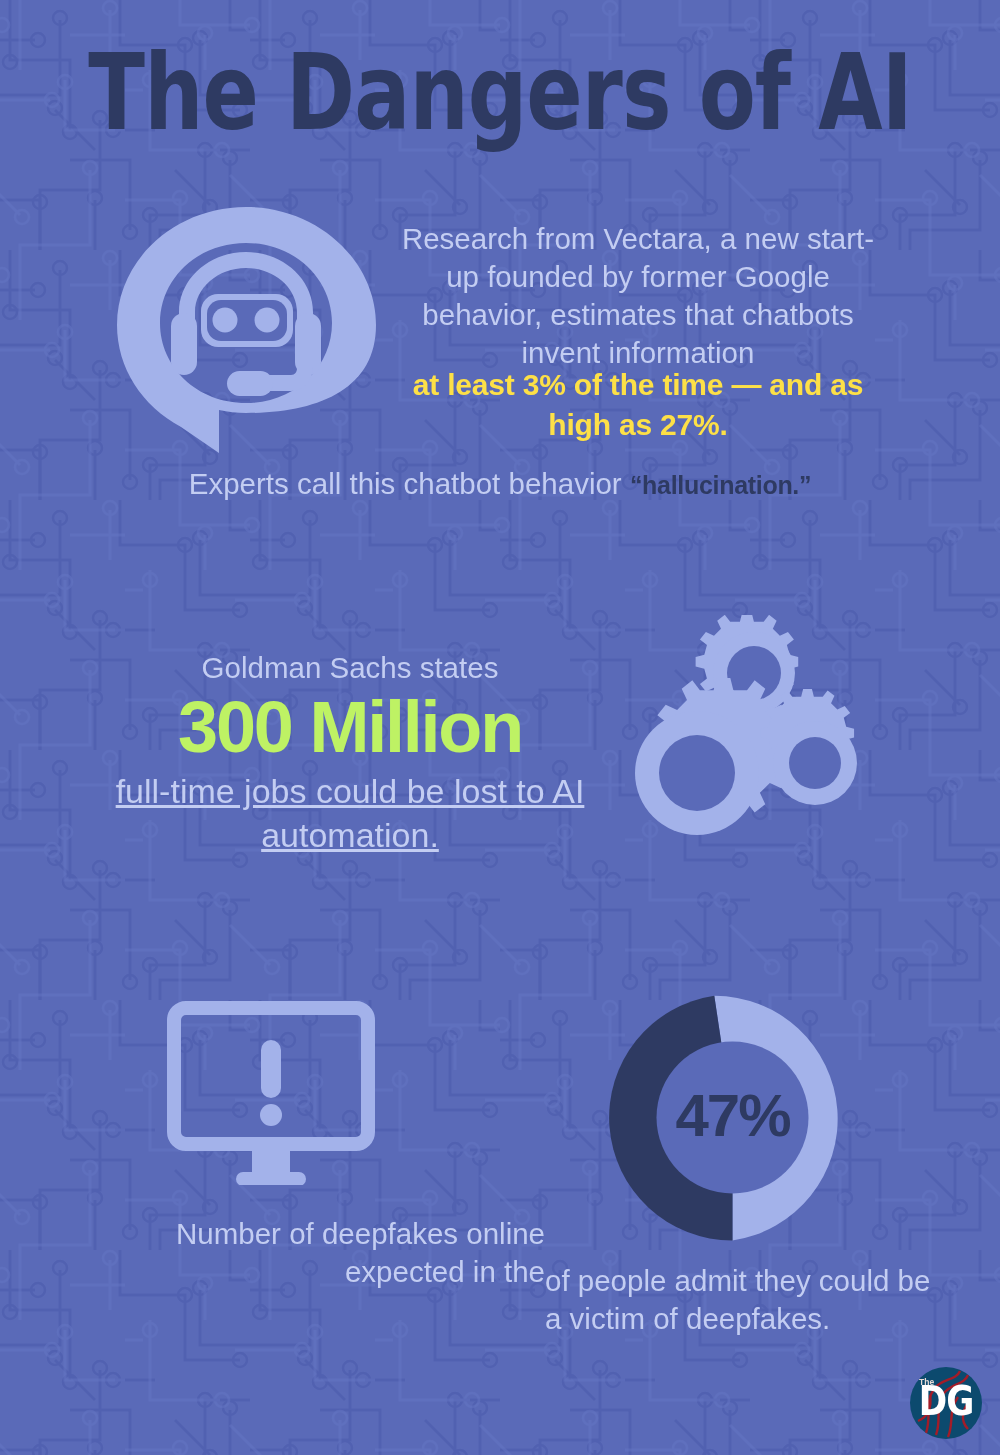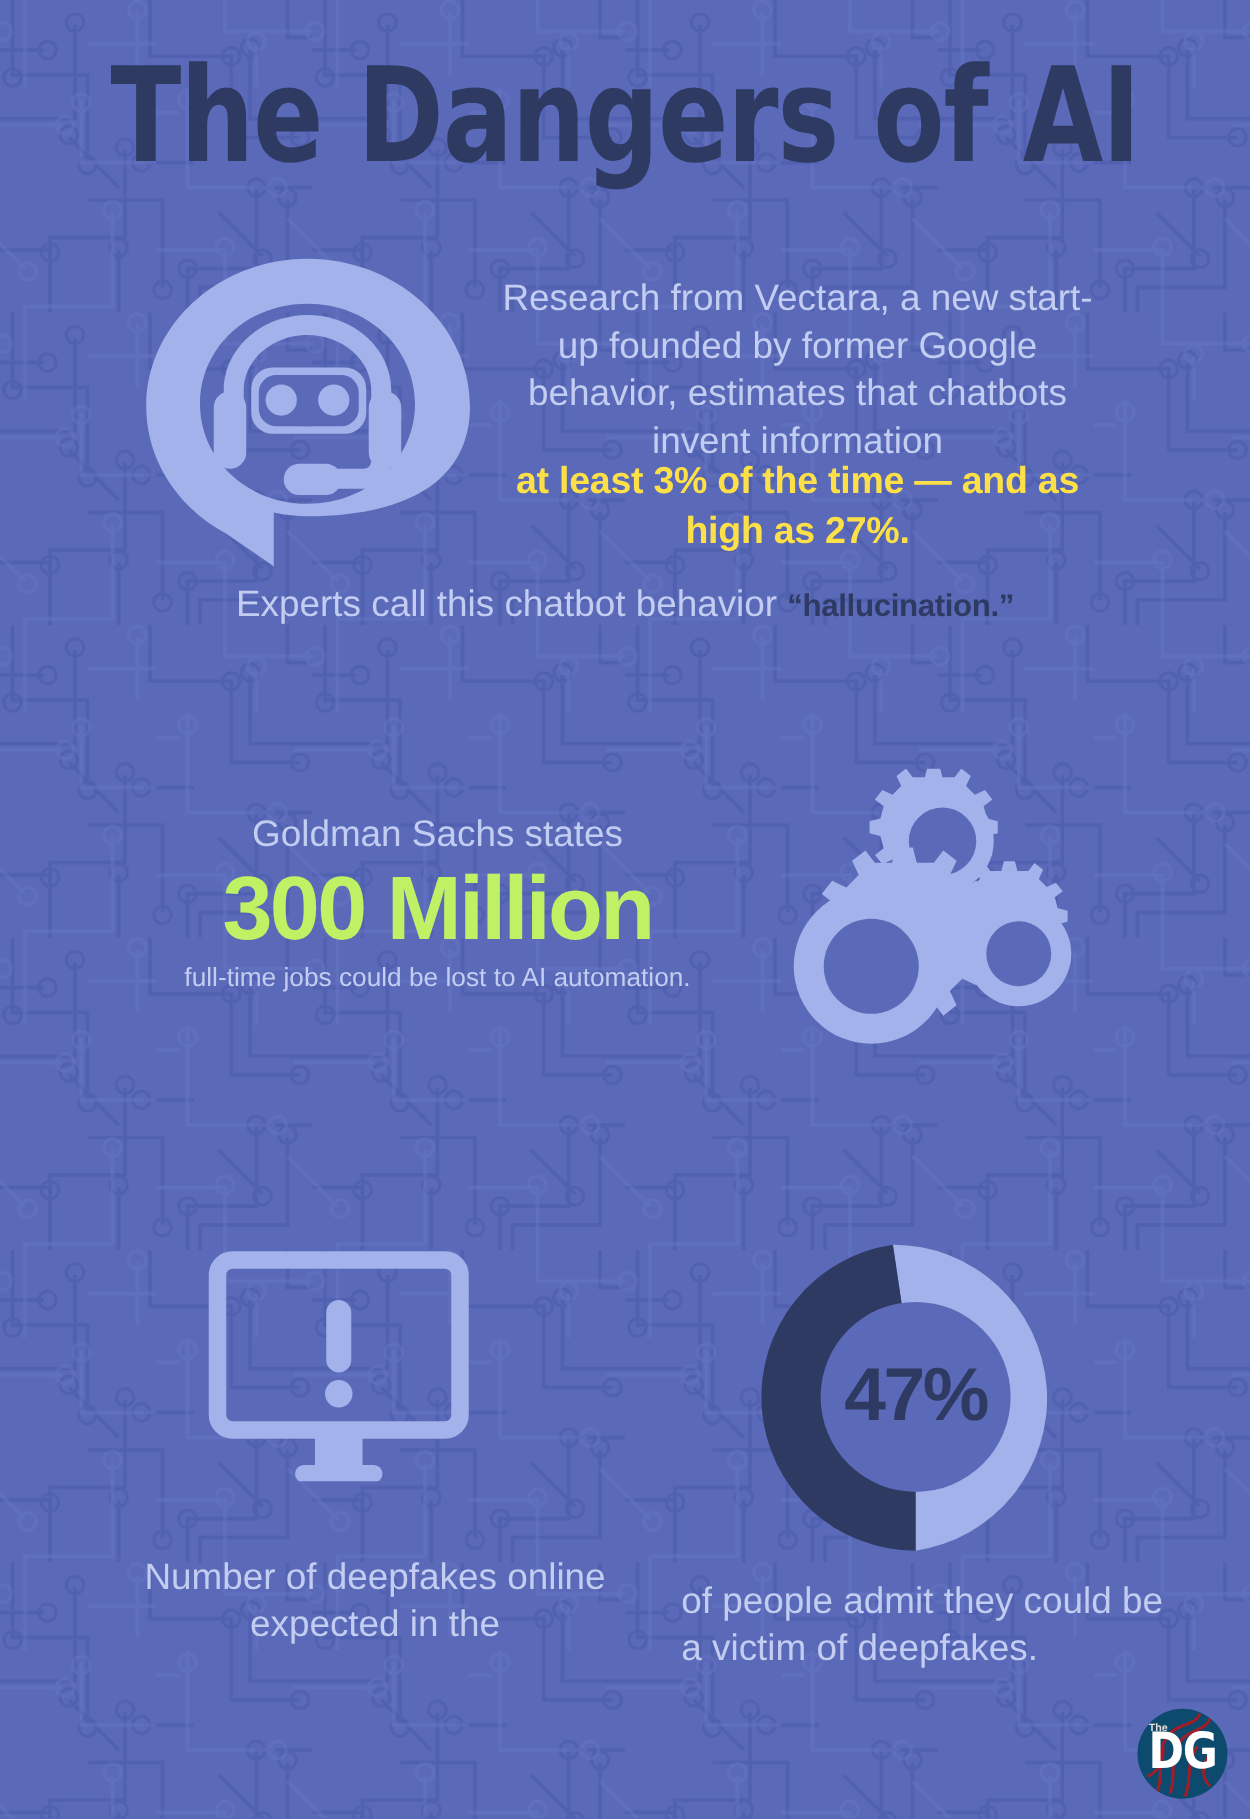--- a/index.html
+++ b/index.html
@@ -77,30 +77,29 @@
   #block2 {
     position:absolute; left:105px; top:650px; width:490px;
     text-align:center;
   }
   #block2 .l1 { font-size:29.5px; line-height:1.25; }
   #block2 .big {
     font-size:72px; line-height:1.06; font-weight:bold;
     color:#bef264; letter-spacing:-2.2px;
     margin:2px 0 4px 0;
   }
-  #block2 .l2 { font-size:21px; line-height:1.3; }
+  #block2 .l2 { font-size:34px; line-height:1.3;text-decoration:underline; }
   
   #monitor-icon {
     position:absolute; left:165px; top:1000px;
     width:230px; height:185px;
   }
   #block3 {
     position:absolute; left:55px; top:1215px; width:490px;
-    text-align:center;
-    margin-top:28px;
+    text-align:right;
   }
   #block3 .l1 { font-size:29.5px; line-height:1.3; }
   #block3 .big {
     font-size:72px; line-height:1.08; font-weight:bold;
     color:#2e3a62; letter-spacing:-2px; margin-top:2px;
   }
   
   #donut-wrap {
     position:absolute; left:600px; top:985px;
     width:265px; height:265px;

